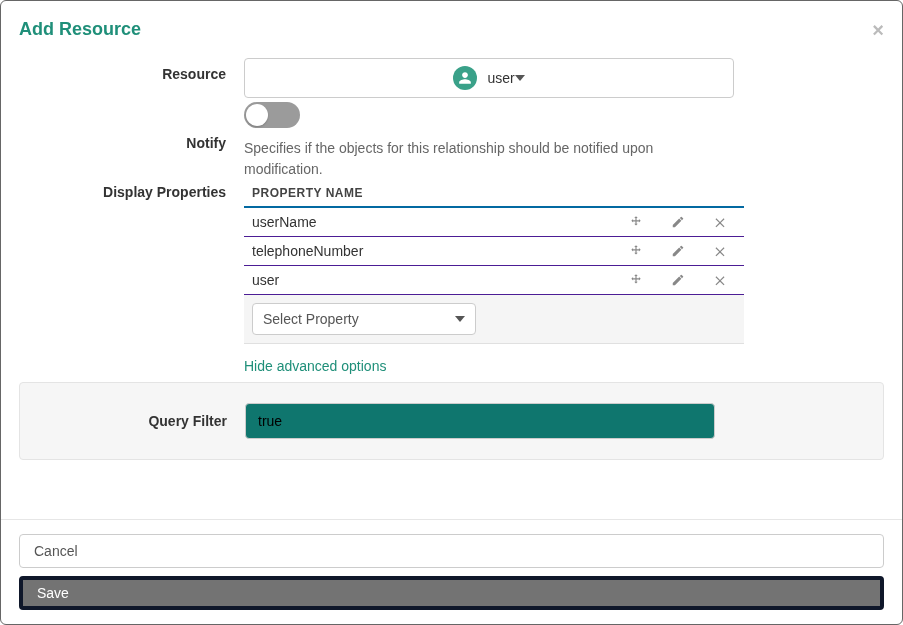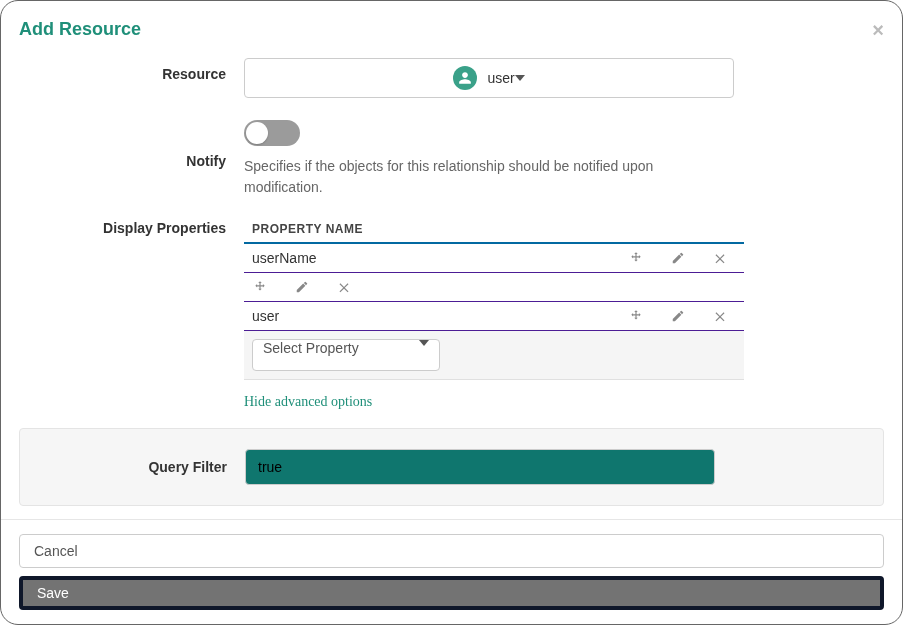--- a/index.html
+++ b/index.html
@@ -7,21 +7,21 @@
     margin: 0; padding: 0;
     width: 903px; height: 625px;
     font-family: -apple-system, BlinkMacSystemFont, "Segoe UI", Helvetica, Arial, sans-serif;
     font-size: 14px;
     color: #333;
     background: #fff;
   }
   .modal {
     width: 903px; height: 625px;
     border: 1px solid #666;
-    border-radius: 18px;
+    border-radius: 6px;
     background: #fff;
     display: flex;
     flex-direction: column;
     overflow: hidden;
   }
   .modal-header {
     display: flex;
     align-items: center;
     justify-content: space-between;
     padding: 18px 18px 12px 18px;
@@ -39,21 +39,20 @@
     font-weight: 700;
   }
   .modal-body {
     flex: 1;
     padding: 6px 18px 18px 18px;
     overflow: auto;
   }
   .form-row {
     display: flex;
     align-items: flex-start;
-    margin-bottom: 18px;
   }
   .form-label {
     width: 225px;
     text-align: right;
     padding-right: 18px;
     padding-top: 8px;
     font-weight: 600;
     color: #333;
   }
   .form-field {
@@ -143,34 +142,33 @@
   .prop-footer {
     background: #f5f5f5;
     padding: 8px;
     border-bottom: 1px solid #e0e0e0;
   }
   .select-prop {
     border: 1px solid #ccc;
     border-radius: 4px;
     background: #fff;
     height: 32px;
-    width: 188px;
-    display: flex;
-    align-items: flex-start;
+    width: 224px;
+    display: flex;
+    align-items: center;
     justify-content: space-between;
     padding: 0 10px;
     cursor: pointer;
     color: #555;
   }
   .adv-link {
     color: #1f8f79;
     cursor: pointer;
     margin-top: 14px;
     display: inline-block;
-    font-family: Liberation Serif, serif;
   }
   
   .query-panel {
     background: #f6f6f6;
     border: 1px solid #e4e4e4;
     border-radius: 4px;
     padding: 20px 18px;
     margin-top: 8px;
   }
   .query-row { display: flex; align-items: center; }
@@ -279,20 +277,21 @@
                 </span>
               <span class="icon-btn">
                   <svg viewBox="0 0 24 24">
                     <path d="M18.3 5.71L12 12.01l-6.3-6.3-1.41 1.41 6.3 6.3-6.3 6.3 1.41 1.41 6.3-6.3 6.3 6.3 1.41-1.41-6.3-6.3 6.3-6.3z"></path>
                   </svg>
                 </span>
             </div>
           </div>
 
           <div class="prop-row">
+            <div class="prop-name">telephoneNumber</div>
             <div class="prop-actions">
               <span class="icon-btn">
                   <svg viewBox="0 0 24 24">
                     <path d="M12 2l3 3h-2v4h4V7l3 3-3 3v-2h-4v4h2l-3 3-3-3h2v-4H7v2l-3-3 3-3v2h4V5H9l3-3z"></path>
                   </svg>
                 </span>
               <span class="icon-btn">
                   <svg viewBox="0 0 24 24">
                     <path d="M3 17.25V21h3.75L17.81 9.94l-3.75-3.75L3 17.25zM20.71 7.04a1 1 0 0 0 0-1.41l-2.34-2.34a1 1 0 0 0-1.41 0l-1.83 1.83 3.75 3.75 1.83-1.83z"></path>
                   </svg>

